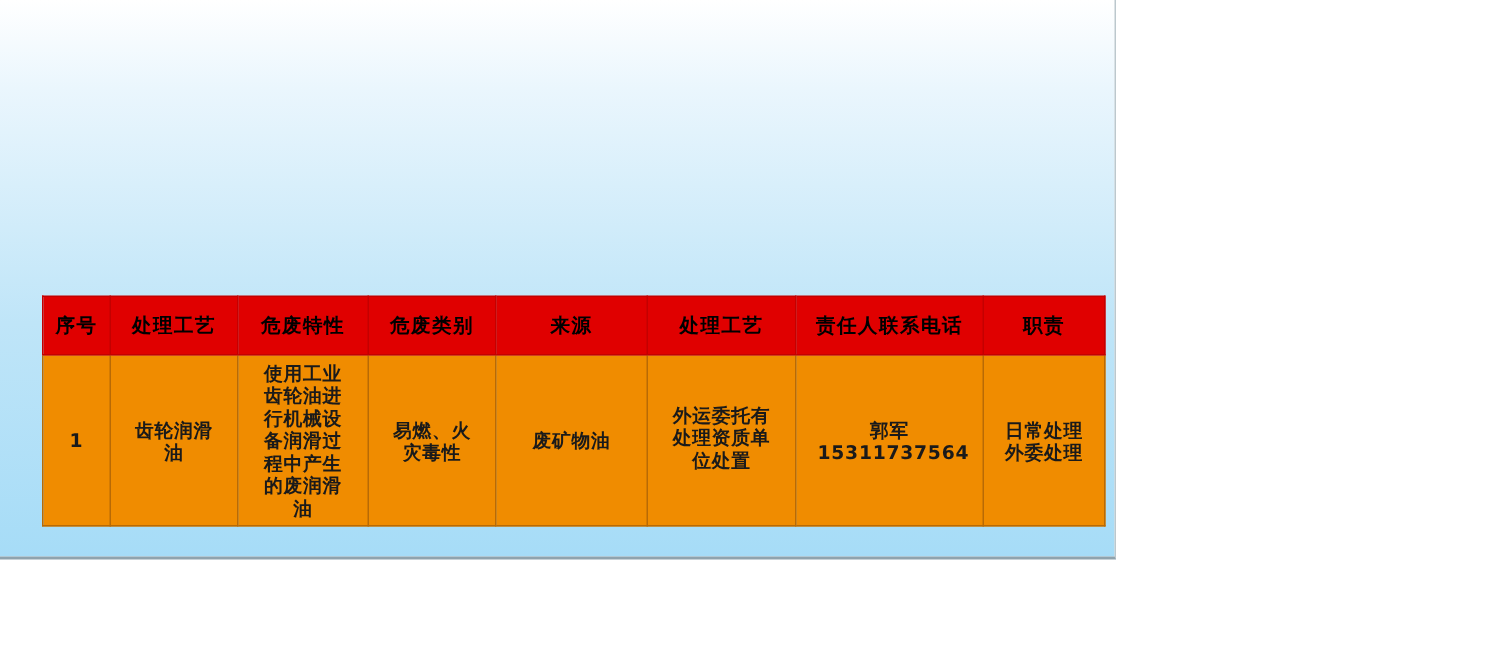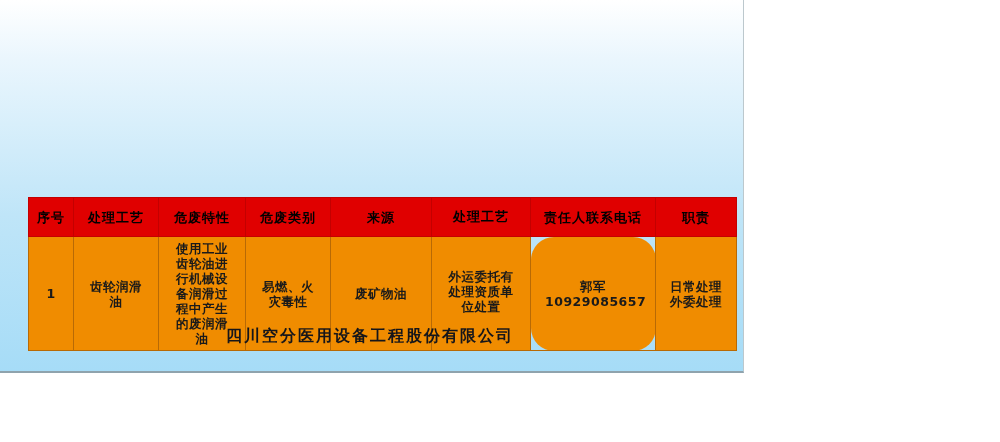--- a/index.html
+++ b/index.html
@@ -102,21 +102,21 @@
     font-weight: bold;
     text-align: center;
     vertical-align: middle;
     border: 1px solid #b86a05;
     padding: 4px 14px;
     height: 76px;
     line-height: 15px;
     letter-spacing: 0.5px;
   }
   td.cell-num { font-size: 14px; }
-  td.cell-phone { line-height: 17px; letter-spacing: 0px; border-radius: 23px; }
+  td.cell-phone { line-height: 17px; letter-spacing: 0px; }
 
   
   .c0 { width: 42px; }
   .c1 { width: 82px; }
   .c2 { width: 84px; }
   .c3 { width: 82px; }
   .c4 { width: 98px; }
   .c5 { width: 96px; font-family: Liberation Mono, monospace; }
   .c6 { width: 122px; margin-top: 16px; }
   .c7 { width: 78px; }
@@ -158,23 +158,22 @@
       <tbody>
         <tr>
           <td class="c0 cell-num">1</td>
           <td class="c1">齿轮润滑油</td>
           <td class="c2">使用工业齿轮油进行机械设备润滑过程中产生的废润滑油</td>
           <td class="c3">易燃、火灾毒性</td>
           <td class="c4">废矿物油</td>
           <td class="c5">外运委托有处理资质单位处置</td>
           <td class="c6 cell-phone">
             <div>郭军</div>
-            <div>10929085657</div>
+            <div>15311737564</div>
           </td>
           <td class="c7">日常处理外委处理</td>
         </tr>
       </tbody>
     </table>
   </div>
 
-  <div id="company">四川空分医用设备工程股份有限公司</div>
 
 </div>
 
 </body></html>

